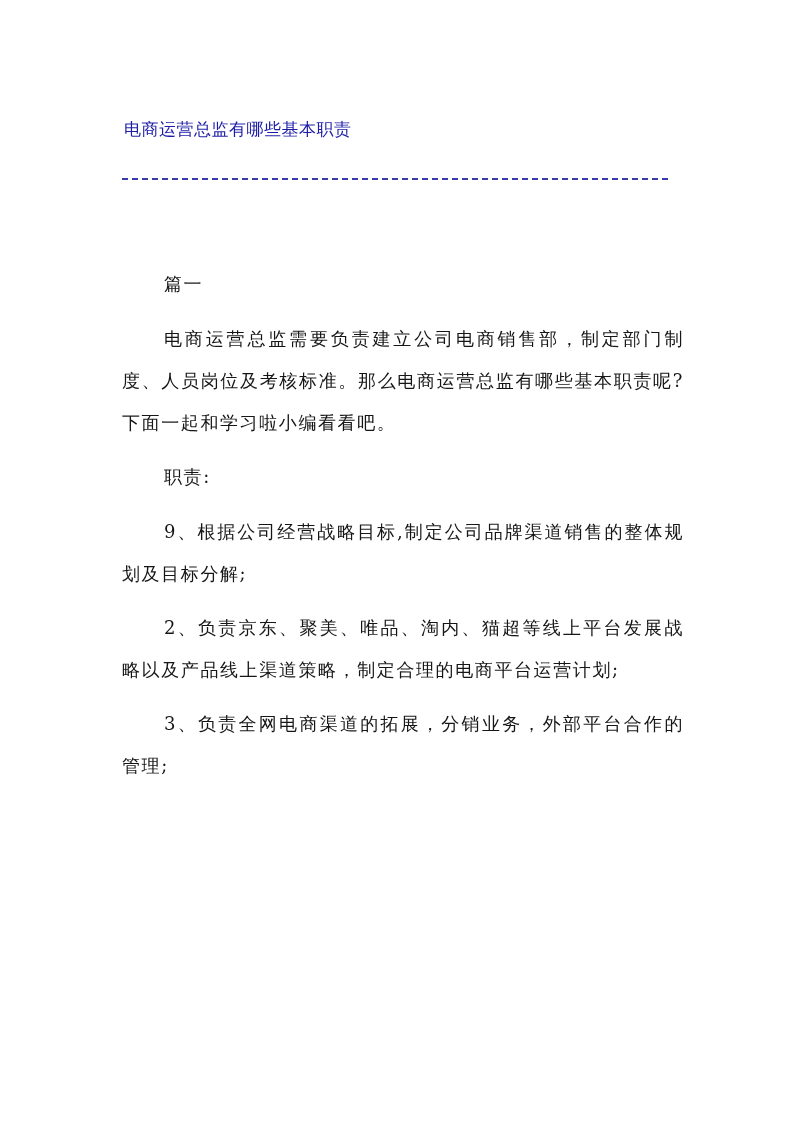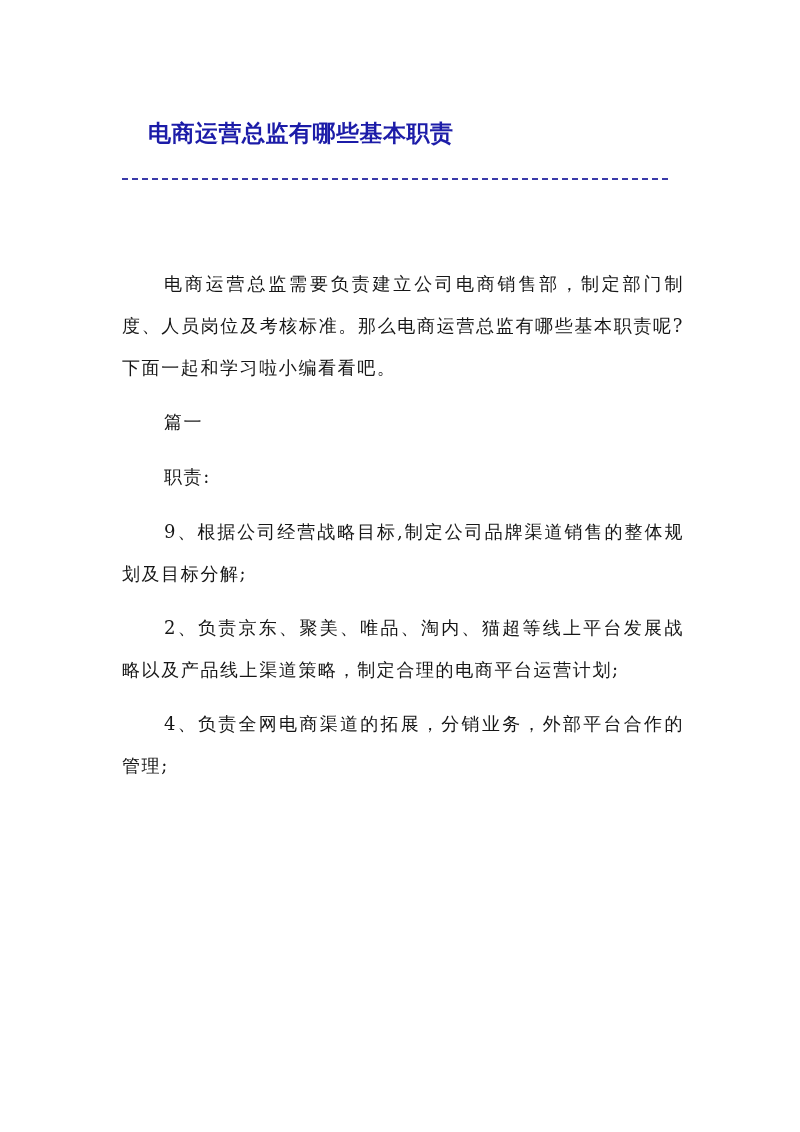--- a/index.html
+++ b/index.html
@@ -19,26 +19,25 @@
       position: absolute;
       left: 0; top: 0;
       width: 800px;
       height: 1132px;
     }
     .doc-title {
       position: absolute;
       left: 124px;
       top: 118px;
       font-family: "DejaVu Sans", "Liberation Sans", sans-serif;
-      font-weight: bold;
-      font-size: 23px;
+      font-weight: normal;
+      font-size: 17px;
       letter-spacing: 0.5px;
       color: var(--title-color, #1c1ca8);
       white-space: nowrap;
-      margin-left: 24px;
     }
     .title-rule {
       position: absolute;
       left: 122px;
       top: 178px;
       width: 546px;
       height: 0;
       border-top: 2px dashed #3a3aa8;
     }
     .body {
@@ -61,20 +60,20 @@
     }
   </style>
 </head>
 <body>
 
 <div class="page">
   <div class="doc-title">电商运营总监有哪些基本职责</div>
   <div class="title-rule"></div>
 
   <div class="body">
+    <p class="para heading">篇一</p>
     <p class="para">电商运营总监需要负责建立公司电商销售部，制定部门制度、人员岗位及考核标准。那么电商运营总监有哪些基本职责呢?下面一起和学习啦小编看看吧。</p>
-    <p class="para heading">篇一</p>
     <p class="para heading">职责:</p>
     <p class="para">9、根据公司经营战略目标,制定公司品牌渠道销售的整体规划及目标分解;</p>
     <p class="para">2、负责京东、聚美、唯品、淘内、猫超等线上平台发展战略以及产品线上渠道策略，制定合理的电商平台运营计划;</p>
-    <p class="para">4、负责全网电商渠道的拓展，分销业务，外部平台合作的管理;</p>
+    <p class="para">3、负责全网电商渠道的拓展，分销业务，外部平台合作的管理;</p>
   </div>
 </div>
 
 </body></html>

